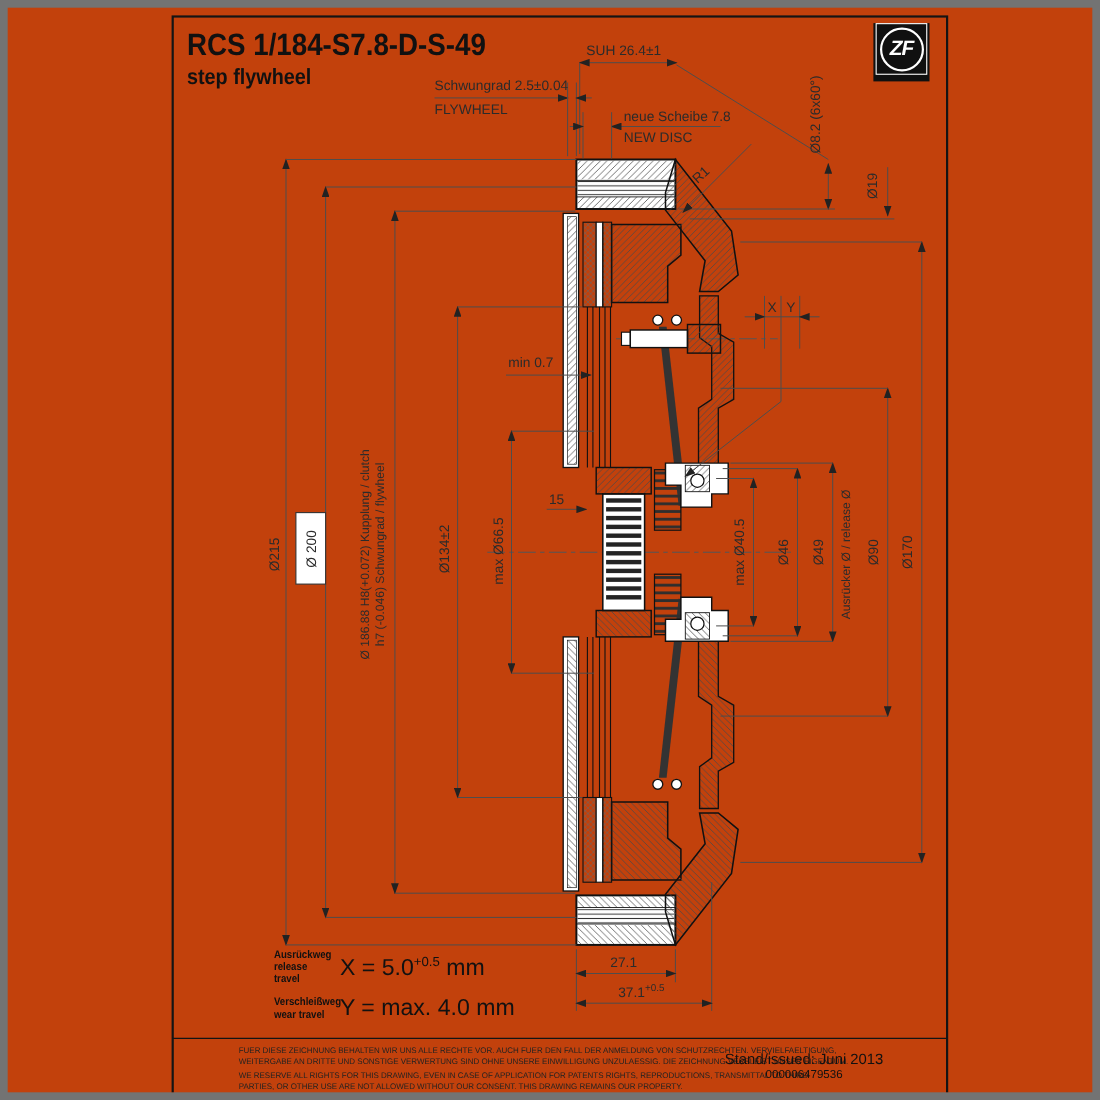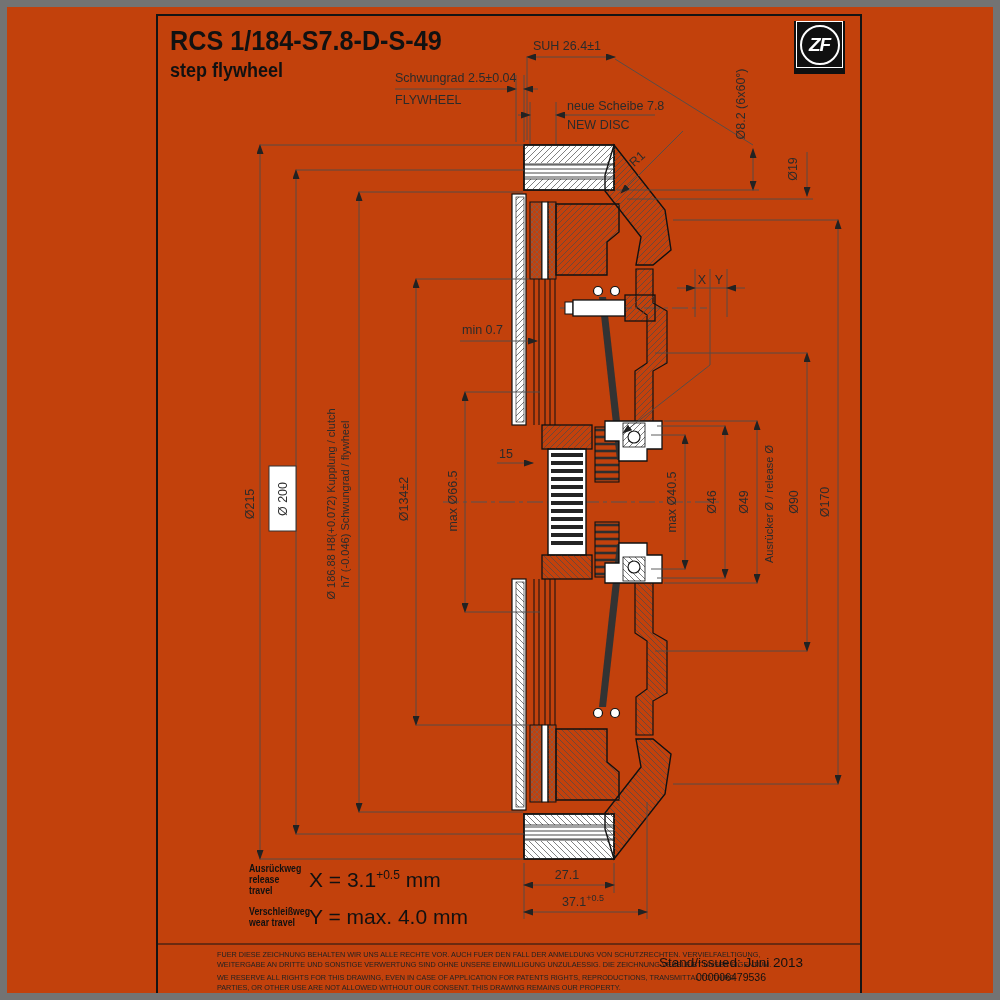--- a/index.html
+++ b/index.html
@@ -259,21 +259,21 @@
       <text class="dim" text-anchor="middle" transform="translate(576,899)"><tspan>37.1</tspan><tspan dy="-5" font-size="9">+0.5</tspan></text>
     </g>
   </svg>
 
   <div class="notes">
     <div class="note-row">
       <div class="note-lbl">
         <div>Ausrückweg</div>
         <div>release travel</div>
       </div>
-      <div class="note-val"><span>X = 3.1</span><sup>+0.5</sup> <span>mm</span></div>
+      <div class="note-val"><span>X = 5.0</span><sup>+0.5</sup> <span>mm</span></div>
     </div>
     <div class="note-row">
       <div class="note-lbl">
         <div>Verschleißweg</div>
         <div>wear travel</div>
       </div>
       <div class="note-val">Y = max. 4.0 mm</div>
     </div>
   </div>
 

